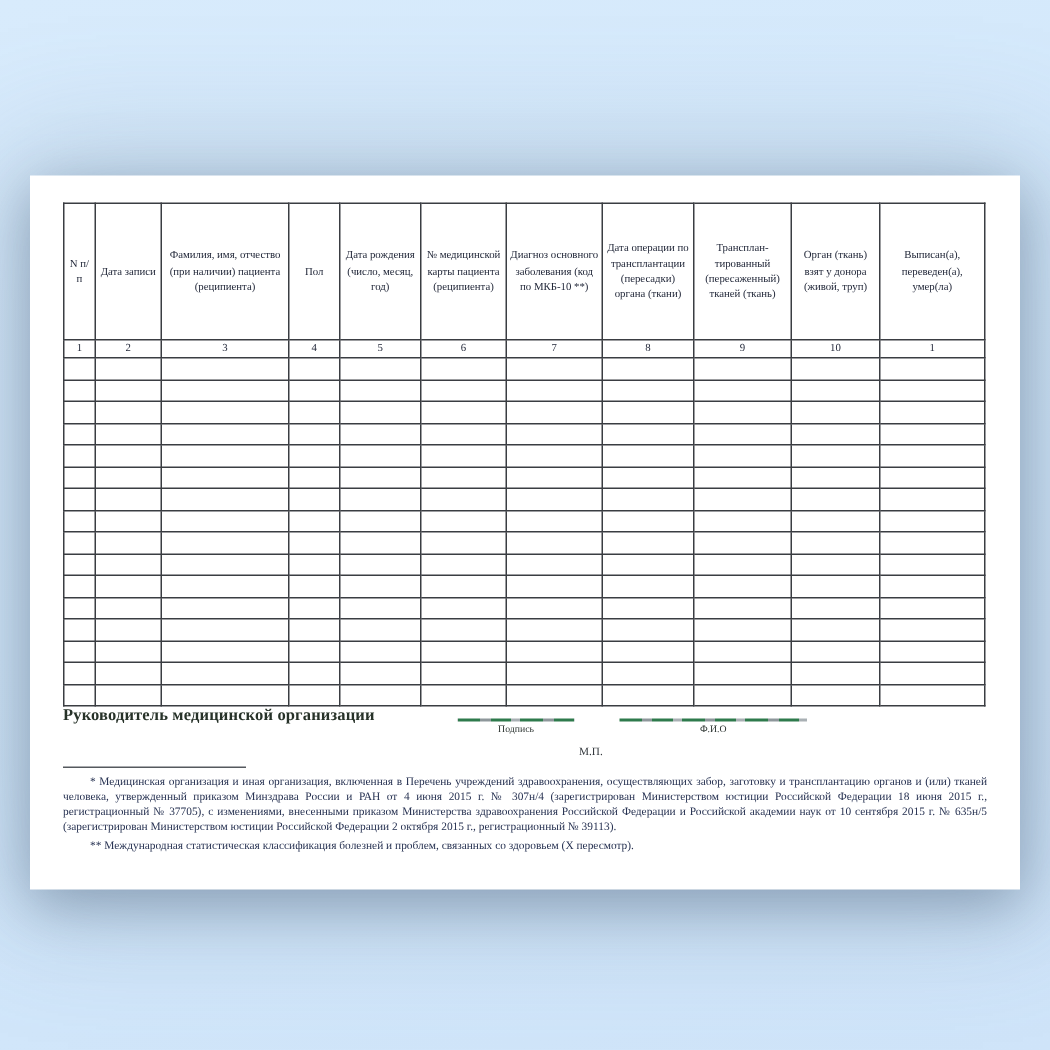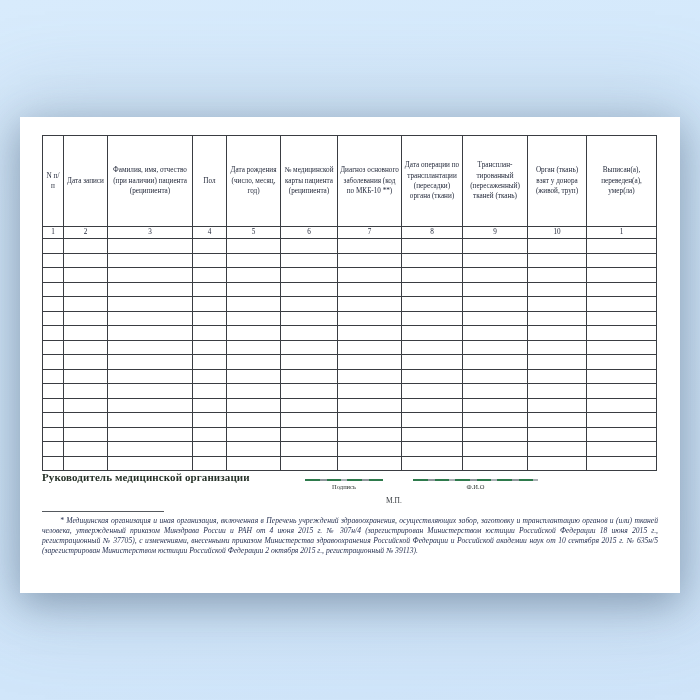--- a/index.html
+++ b/index.html
@@ -41,21 +41,21 @@
   .sig-line.s2{left:393px;top:362px;width:125px;}
   .sig-cap{
     position:absolute;font-size:6.5px;color:#2b3330;text-align:center;
   }
   .sig-cap.s1{left:285px;top:366px;width:78px;}
   .sig-cap.s2{left:393px;top:366px;width:125px;}
   .mp{position:absolute;left:322px;top:379px;font-size:7.5px;color:#33383d;padding-left:44px;}
   .foot-rule{position:absolute;left:22px;top:394px;width:122px;height:1px;background:#55595e;}
   .footnotes{position:absolute;left:22px;top:399px;width:616px;color:#273252;}
   .footnotes p{
-    margin:0;font-size:7.6px;line-height:10px;text-align:justify;text-indent:18px;font-style:italic;
+    margin:0;font-size:7.6px;line-height:10px;text-align:justify;text-indent:18px;
   }
   .footnotes p + p{margin-top:3px;}
 </style>
 </head>
 <body>
 
 <div class="paper">
 
   <table class="reg">
     <colgroup>
@@ -320,15 +320,16 @@
 
   <div class="sig-line s2"></div>
   <div class="sig-cap s2">Ф.И.О</div>
 
   <div class="mp">М.П.</div>
 
   <div class="foot-rule"></div>
 
   <div class="footnotes">
     <p>* Медицинская организация и иная организация, включенная в Перечень учреждений здравоохранения, осуществляющих забор, заготовку и трансплантацию органов и (или) тканей человека, утвержденный приказом Минздрава России и РАН от 4 июня 2015 г. № 307н/4 (зарегистрирован Министерством юстиции Российской Федерации 18 июня 2015 г., регистрационный № 37705), с изменениями, внесенными приказом Министерства здравоохранения Российской Федерации и Российской академии наук от 10 сентября 2015 г. № 635н/5 (зарегистрирован Министерством юстиции Российской Федерации 2 октября 2015 г., регистрационный № 39113).</p>
+    <p>** Международная статистическая классификация болезней и проблем, связанных со здоровьем (X пересмотр).</p>
   </div>
 
 </div>
 
 </body></html>

